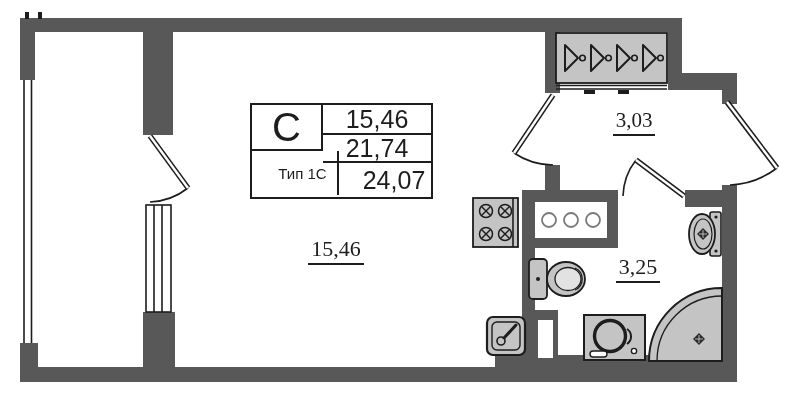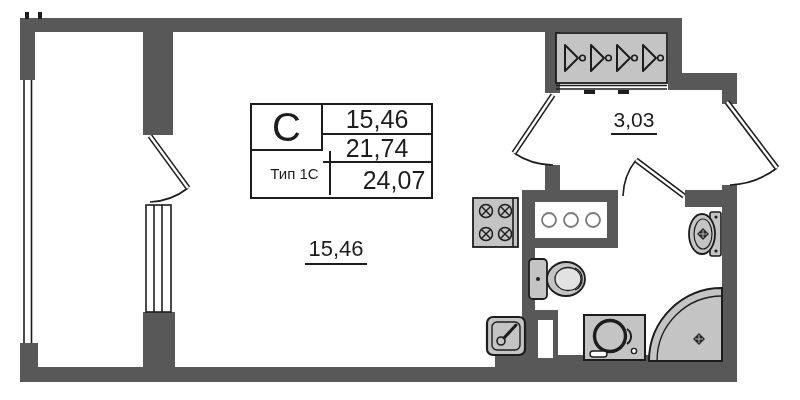--- a/index.html
+++ b/index.html
@@ -5,30 +5,30 @@
   html,body{margin:0;padding:0;background:#fff;}
   #plan{position:relative;width:800px;height:400px;background:#fff;overflow:hidden;
         font-family:"Liberation Sans",sans-serif;color:#1d1d1d;}
   .wall{position:absolute;background:#585858;}
   .whitebox{position:absolute;background:#ffffff;}
   svg.layer{position:absolute;left:0;top:0;}
   .arc{fill:none;stroke:#1d1d1d;stroke-width:1.6;}
   .thin{stroke:#1d1d1d;stroke-width:1.6;}
   .leaf-outer{stroke:#1d1d1d;stroke-width:5.5;}
   .leaf-inner{stroke:#ffffff;stroke-width:2.4;}
-  .area-label{position:absolute;text-align:center;font-size:21px;}
+  .area-label{position:absolute;text-align:center;font-size:21px;font-family:Liberation Serif, serif;}
   .area-label span{border-bottom:2px solid #1d1d1d;padding:0 3px 2px;}
   .big{font-size:22px;}
   .legend{position:absolute;left:250px;top:103px;width:183px;height:96px;
           border:2px solid #1d1d1d;background:#fff;box-sizing:border-box;}
   .cell{position:absolute;display:flex;align-items:center;justify-content:center;
         box-sizing:border-box;}
   .c-letter{left:0;top:0;width:71px;height:46px;border-right:2px solid #1d1d1d;
             border-bottom:2px solid #1d1d1d;font-size:40px;line-height:1;}
-  .c-type{left:8px;top:46px;width:71px;height:44px;border-right:2px solid #1d1d1d;font-size:15px;}
+  .c-type{left:16px;top:46px;width:71px;height:44px;border-right:2px solid #1d1d1d;font-size:15px;}
   .c-r1{left:71px;top:0;width:108px;height:30px;border-bottom:2px solid #1d1d1d;font-size:25px;}
   .c-r2{left:71px;top:30px;width:108px;height:28px;border-bottom:2px solid #1d1d1d;font-size:25px;}
   .c-r3{left:88px;top:61px;width:108px;height:29px;font-size:25px;}
 </style>
 </head>
 <body>
 
 <div id="plan">
 
   <div class="wall" style="left:22px;top:18px;width:660px;height:14px;"></div>
@@ -185,20 +185,23 @@
       <line x1="699" y1="335" x2="699" y2="343" stroke="#c4c4c4" stroke-width="0.9"></line>
     </g>
   </svg>
 
   <div class="area-label big" style="left:294px;top:236px;width:84px;">
     <span>15,46</span>
   </div>
   <div class="area-label" style="left:602px;top:108px;width:64px;">
     <span>3,03</span>
   </div>
+  <div class="area-label big" style="left:604px;top:254px;width:68px;">
+    <span>3,25</span>
+  </div>
 
   <div class="legend">
     <div class="cell c-letter">С</div>
     <div class="cell c-type">Тип 1С</div>
     <div class="cell c-r1">15,46</div>
     <div class="cell c-r2">21,74</div>
     <div class="cell c-r3">24,07</div>
   </div>
 
 </div>

